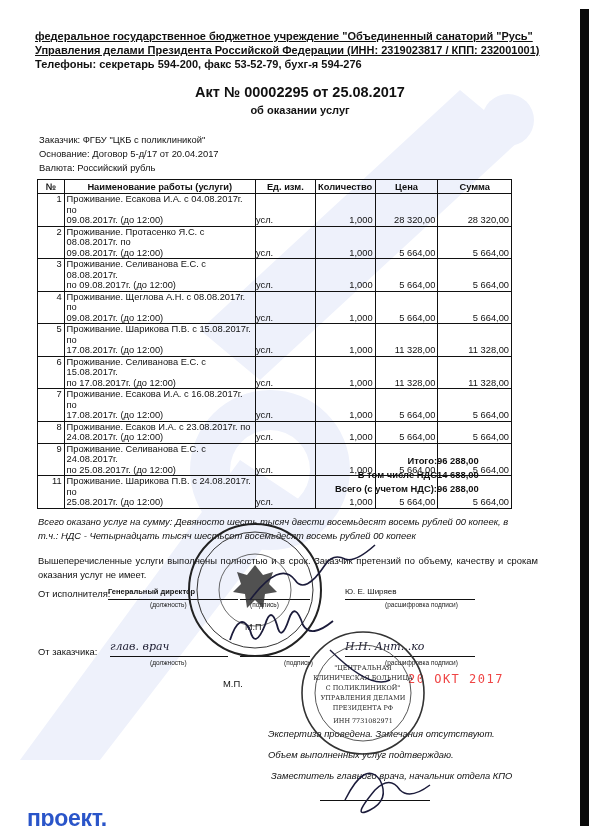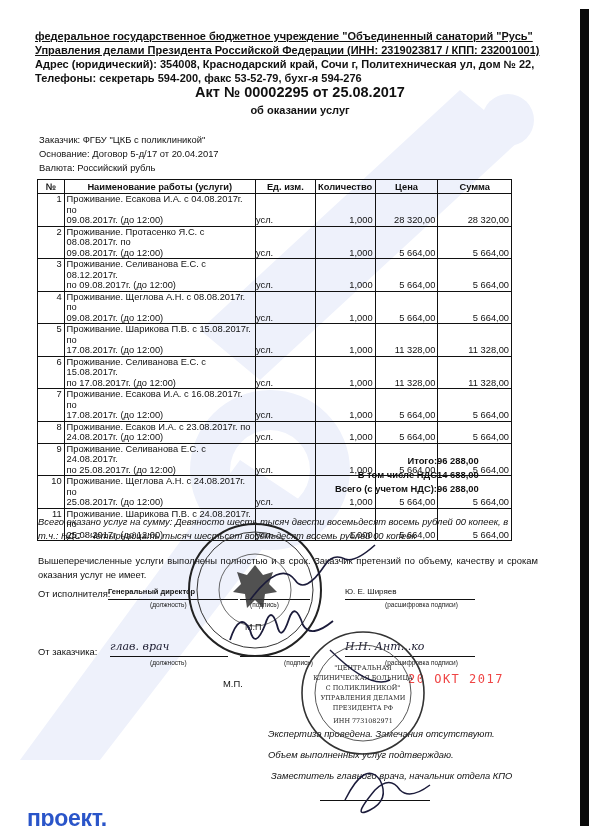--- a/index.html
+++ b/index.html
@@ -62,21 +62,20 @@
   </g>
 </svg>
 
 <div class="right-bar"></div>
 
 <div class="page">
 
   <div class="hdr">
     <div class="u">федеральное государственное бюджетное учреждение "Объединенный санаторий "Русь"</div>
     <div class="u">Управления делами Президента Российской Федерации (ИНН: 2319023817 / КПП: 232001001)</div>
-    <div>Адрес (юридический): 354008, Краснодарский край, Сочи г, Политехническая ул, дом № 22,</div>
     <div>Телефоны: секретарь 594-200, факс 53-52-79, бухг-я 594-276</div>
   </div>
 
   <div class="title">Акт № 00002295 от 25.08.2017</div>
   <div class="subtitle">об оказании услуг</div>
 
   <div class="meta">
     <div>Заказчик: ФГБУ "ЦКБ с поликлиникой"</div>
     <div>Основание: Договор 5-д/17 от 20.04.2017</div>
     <div>Валюта: Российский рубль</div>
@@ -112,21 +111,21 @@
             <div>09.08.2017г. (до 12:00)</div>
           </td>
           <td class="unit">усл.</td>
           <td class="qty">1,000</td>
           <td class="price">5 664,00</td>
           <td class="sum">5 664,00</td>
         </tr>
         <tr>
           <td class="num">3</td>
           <td class="name">
-            <div>Проживание. Селиванова Е.С. с 08.12.2017г.</div>
+            <div>Проживание. Селиванова Е.С. с 08.08.2017г.</div>
             <div>по 09.08.2017г. (до 12:00)</div>
           </td>
           <td class="unit">усл.</td>
           <td class="qty">1,000</td>
           <td class="price">5 664,00</td>
           <td class="sum">5 664,00</td>
         </tr>
         <tr>
           <td class="num">4</td>
           <td class="name">
@@ -180,31 +179,20 @@
           <td class="unit">усл.</td>
           <td class="qty">1,000</td>
           <td class="price">5 664,00</td>
           <td class="sum">5 664,00</td>
         </tr>
         <tr>
           <td class="num">9</td>
           <td class="name">
             <div>Проживание. Селиванова Е.С. с 24.08.2017г.</div>
             <div>по 25.08.2017г. (до 12:00)</div>
-          </td>
-          <td class="unit">усл.</td>
-          <td class="qty">1,000</td>
-          <td class="price">5 664,00</td>
-          <td class="sum">5 664,00</td>
-        </tr>
-        <tr>
-          <td class="num">10</td>
-          <td class="name">
-            <div>Проживание. Щеглова А.Н. с 24.08.2017г. по</div>
-            <div>25.08.2017г. (до 12:00)</div>
           </td>
           <td class="unit">усл.</td>
           <td class="qty">1,000</td>
           <td class="price">5 664,00</td>
           <td class="sum">5 664,00</td>
         </tr>
         <tr>
           <td class="num">11</td>
           <td class="name">
             <div>Проживание. Шарикова П.В. с 24.08.2017г. по</div>

